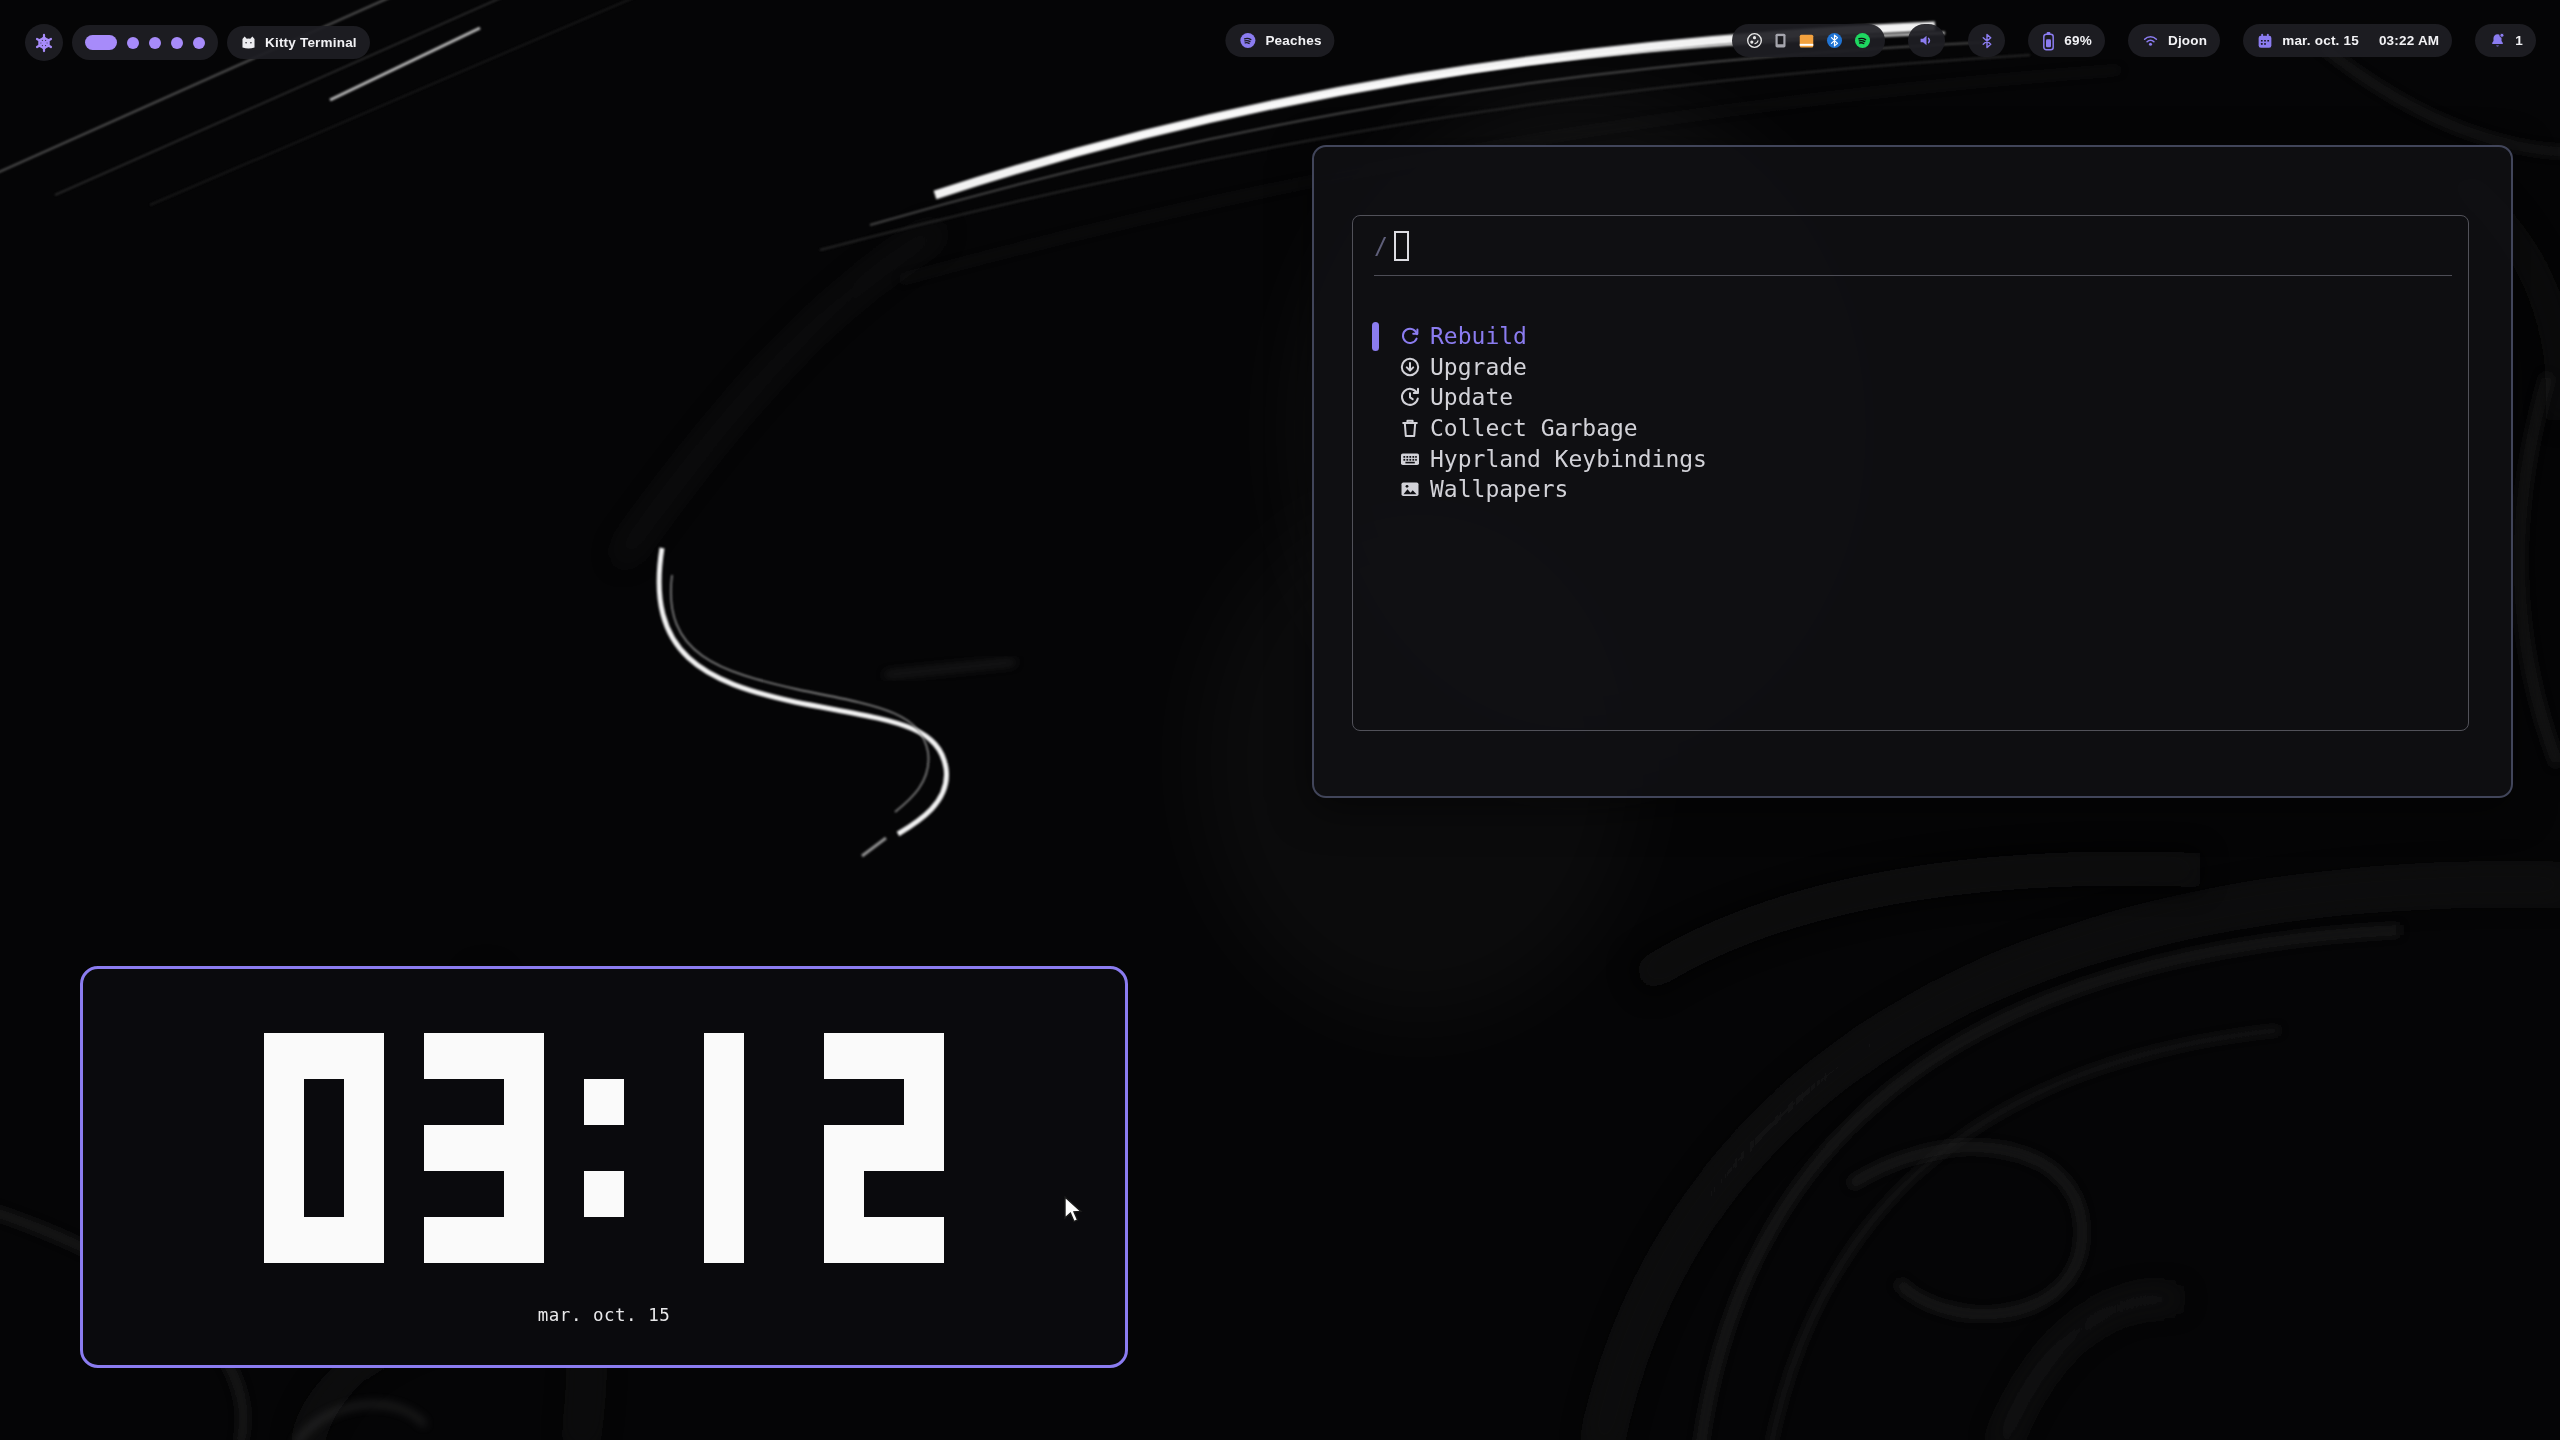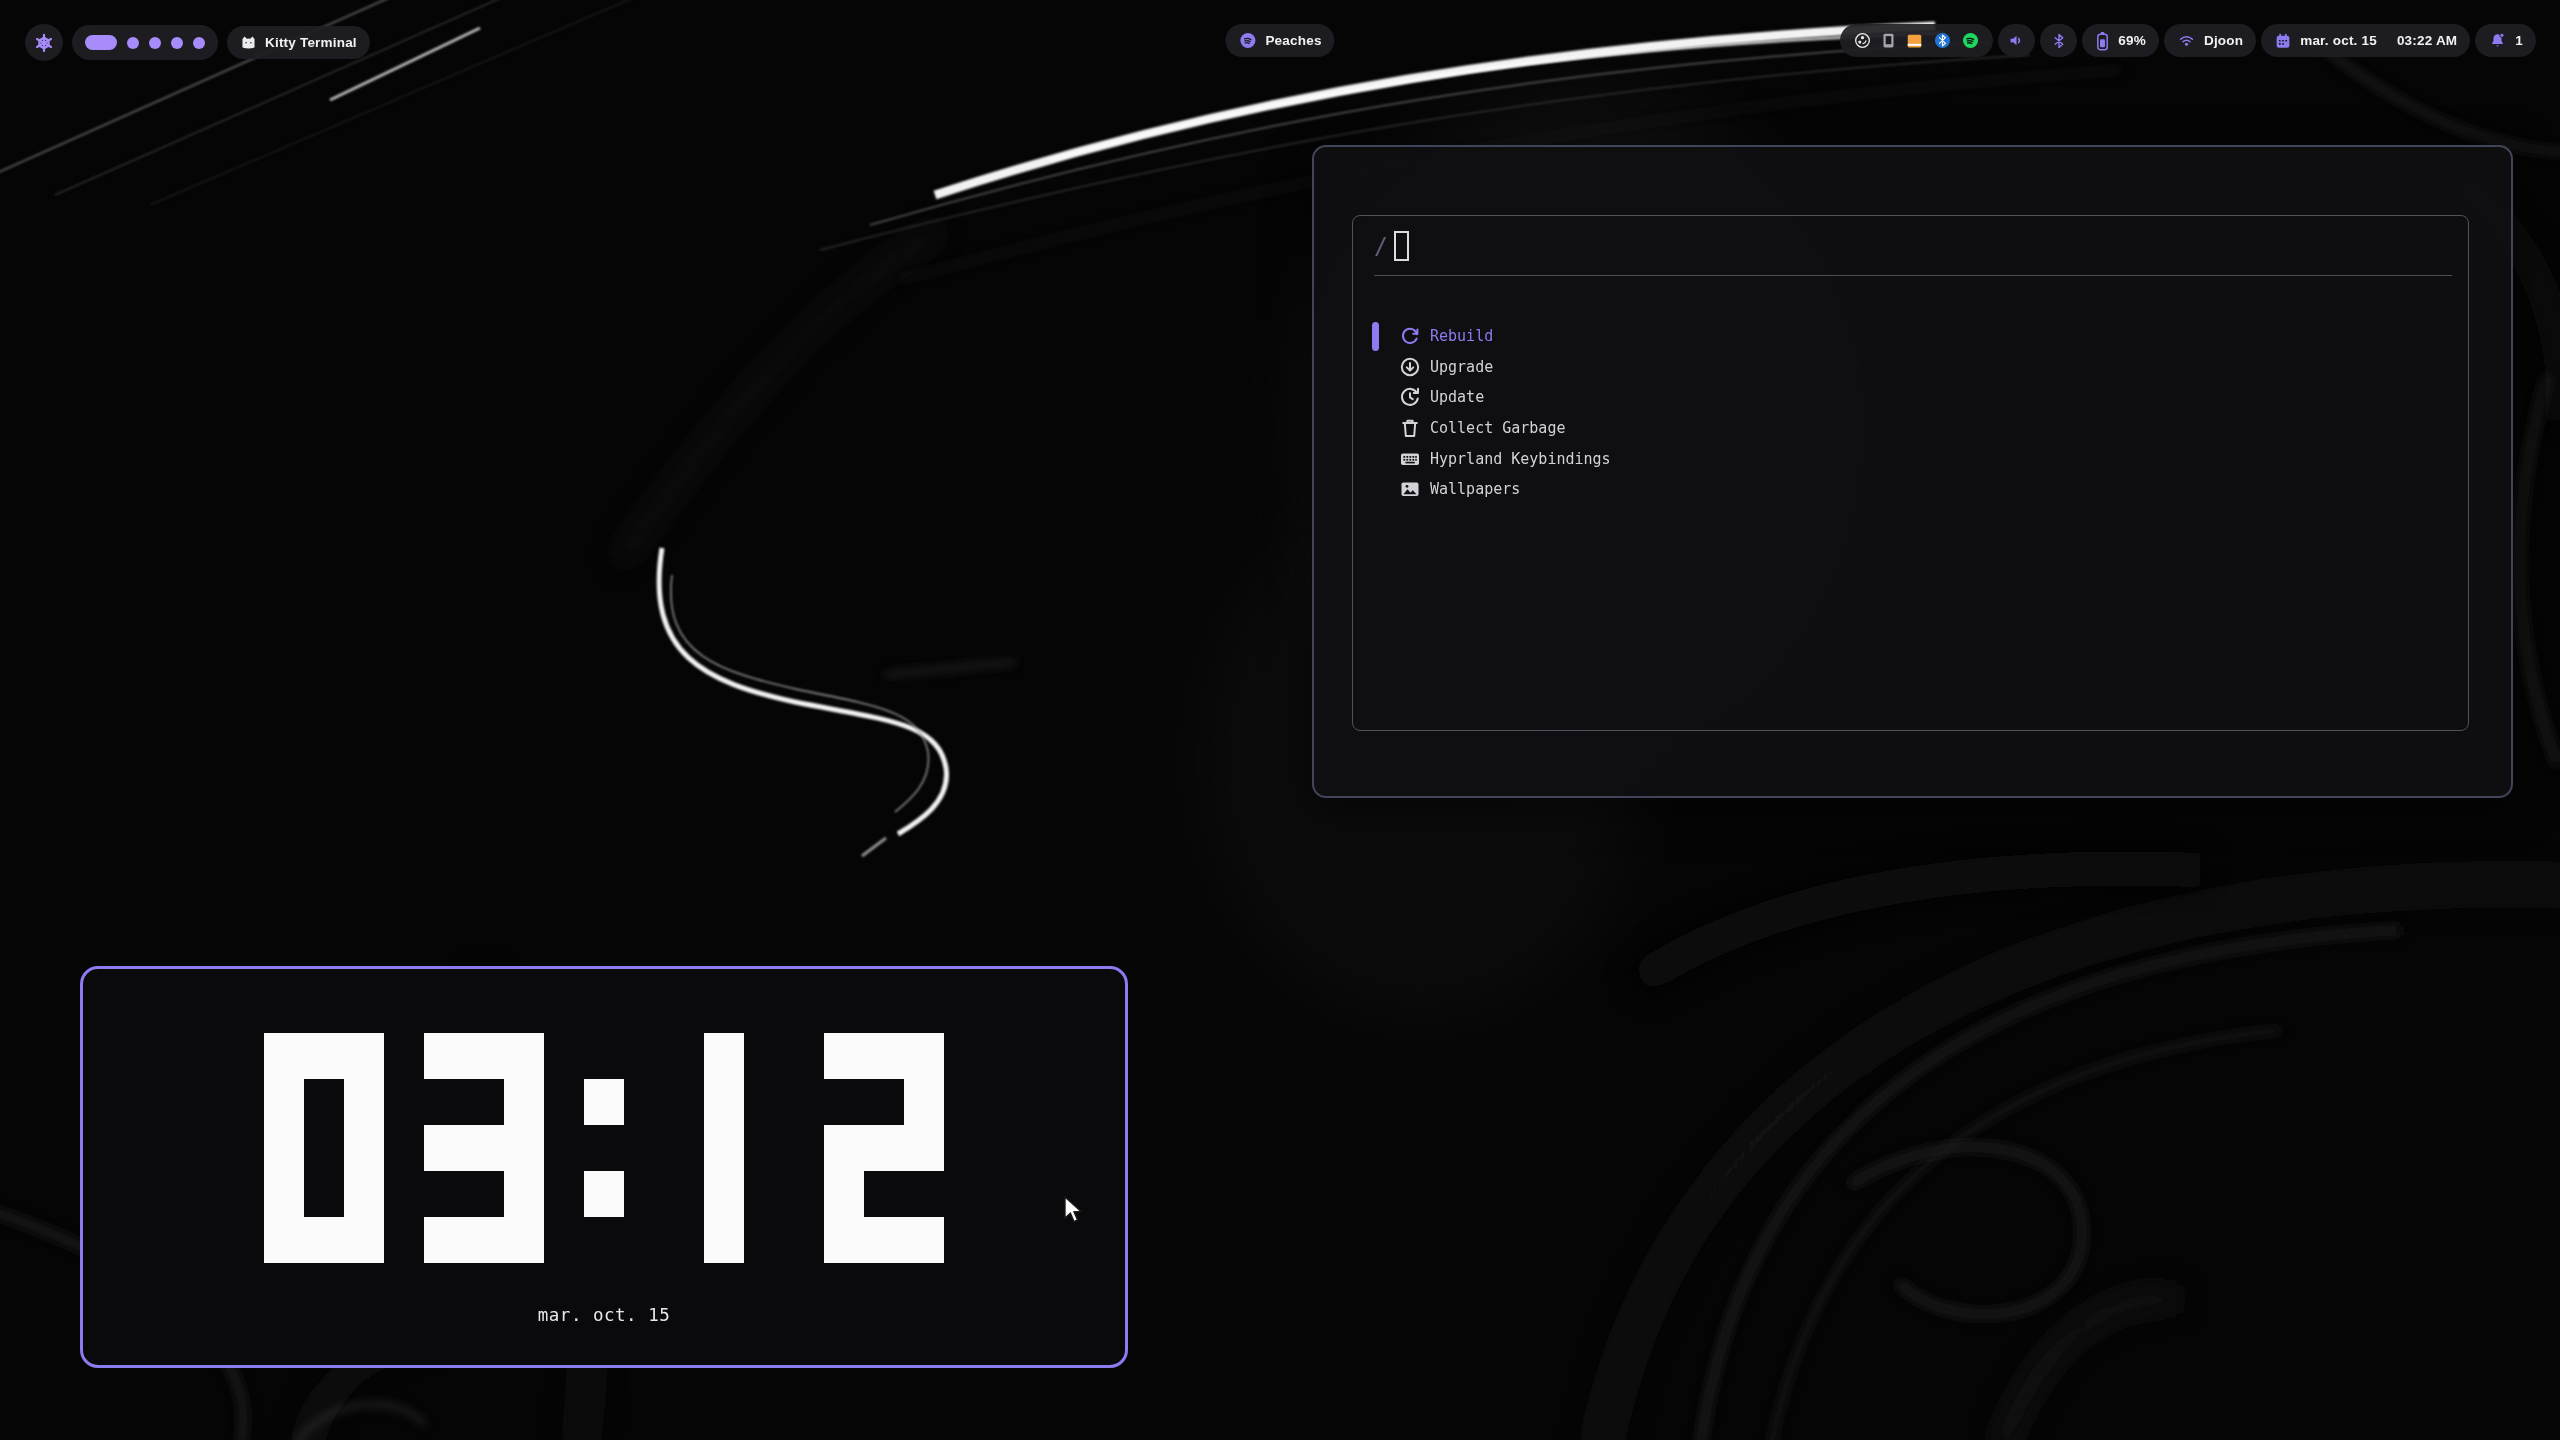--- a/index.html
+++ b/index.html
@@ -13,40 +13,40 @@
   html,body{background:#000;}
   body{font-family:"Liberation Sans",sans-serif;}
   .desktop{position:relative;width:2560px;height:1440px;overflow:hidden;background:#050506;}
   .wallpaper{position:absolute;inset:0;}
 
   
   .topbar{position:absolute;left:0;top:0;width:100%;height:80px;pointer-events:none;}
   .bar-group{position:absolute;top:24px;display:flex;align-items:center;gap:9px;pointer-events:auto;}
   .bar-left{left:25px;}
   .bar-center{left:50%;transform:translateX(-50%);}
-  .bar-right{right:24px;gap:5px;}
+  .bar-right{right:24px;gap:23px;}
   .pill{height:33px;border-radius:17px;background:var(--pill-bg);display:flex;align-items:center;gap:8px;
         padding:0 13px;color:var(--text-bright);font-size:13.5px;font-weight:700;letter-spacing:.2px;white-space:nowrap;}
   .pill.round{width:37px;padding:0;justify-content:center;}
   .nix-btn{width:38px;height:37px;border-radius:50%;background:var(--pill-bg);display:flex;align-items:center;justify-content:center;}
   .ws-pill{height:35px;border-radius:18px;background:var(--pill-bg);display:flex;align-items:center;gap:10px;padding:0 13px;}
   .ws-active{width:32px;height:15px;border-radius:8px;background:var(--accent-light);}
   .ws-dot{width:12px;height:12px;border-radius:50%;background:var(--accent-light);}
   .tray-pill{gap:9px;}
   .dt-sep{width:4px;}
 
   
   .launcher{position:absolute;left:1312px;top:145px;width:1201px;height:653px;border-radius:14px;
             background:rgba(15,15,19,0.90);border:2px solid #41455a;box-shadow:0 10px 40px rgba(0,0,0,.5);}
   .launcher-inner{position:absolute;left:38px;top:68px;width:1117px;height:516px;border-radius:8px;border:1.5px solid #515159;}
   .search-row{height:59px;display:flex;align-items:center;padding-left:21px;gap:5px;
               font-family:"DejaVu Sans Mono","Liberation Mono",monospace;font-size:23px;color:#5f5f7a;}
   .caret-box{width:15px;height:30px;border:2px solid #dcdce2;margin-left:1px;}
   .search-sep{height:1px;background:#4d4d56;margin:0 16px 0 21px;}
-  .result-list{margin-top:45px;font-family:"DejaVu Sans Mono","Liberation Mono",monospace;font-size:15px;color:var(--menu-text);}
+  .result-list{margin-top:45px;font-family:"DejaVu Sans Mono","Liberation Mono",monospace;font-size:23px;color:var(--menu-text);}
   .result-item{height:30.6px;display:flex;align-items:center;position:relative;}
   .result-item .sel-bar{position:absolute;left:19px;width:7px;height:29px;border-radius:3.5px;background:var(--accent);display:none;}
   .result-item .item-icon{position:absolute;left:44px;width:25px;height:25px;display:flex;align-items:center;justify-content:center;}
   .result-item .item-label{position:absolute;left:77px;top:50%;transform:translateY(-50%);}
   .result-item.selected{color:var(--accent);}
   .result-item.selected .sel-bar{display:block;}
   .icon-stroke{stroke:var(--menu-text);stroke-width:2;fill:none;stroke-linecap:round;stroke-linejoin:round;}
   .selected .icon-stroke{stroke:var(--accent);}
   .icon-fill{fill:var(--menu-text);}
 

